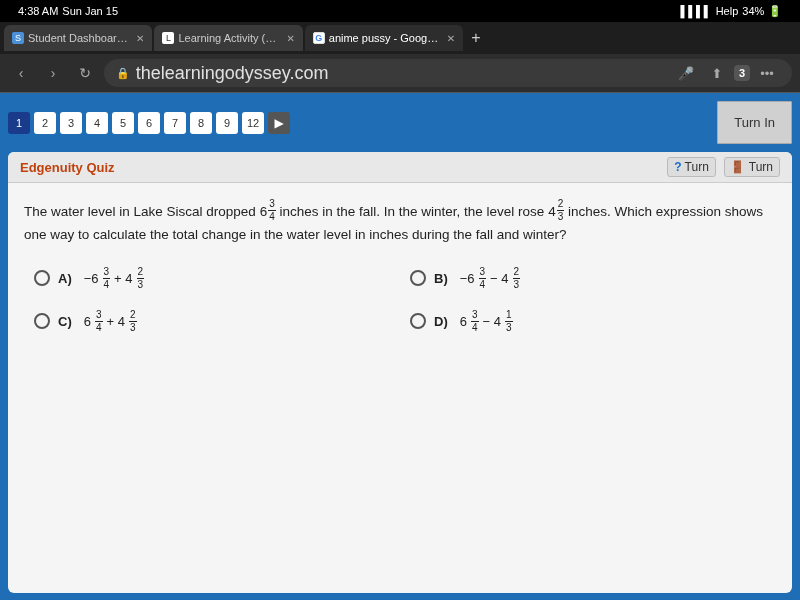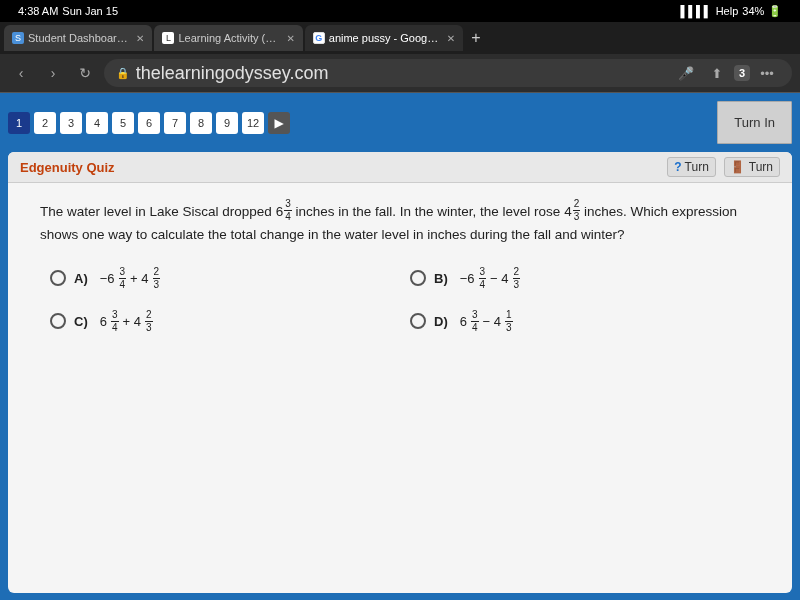--- a/index.html
+++ b/index.html
@@ -235,21 +235,21 @@
       padding: 2px 6px;
       border-radius: 3px;
       background: #ddd;
       border: 1px solid #bbb;
     }
     .help-icon { color: #1a6fcc; font-weight: bold; font-size: 12px; }
     .exit-icon { color: #666; font-size: 12px; }
 
     
     .quiz-body {
-      padding: 16px 32px;
+      padding: 16px 16px;
       flex: 1;
     }
     .question-text {
       font-size: 13.5px;
       color: #222;
       line-height: 1.6;
       margin-bottom: 20px;
     }
     .mixed-num {
       display: inline-flex;

